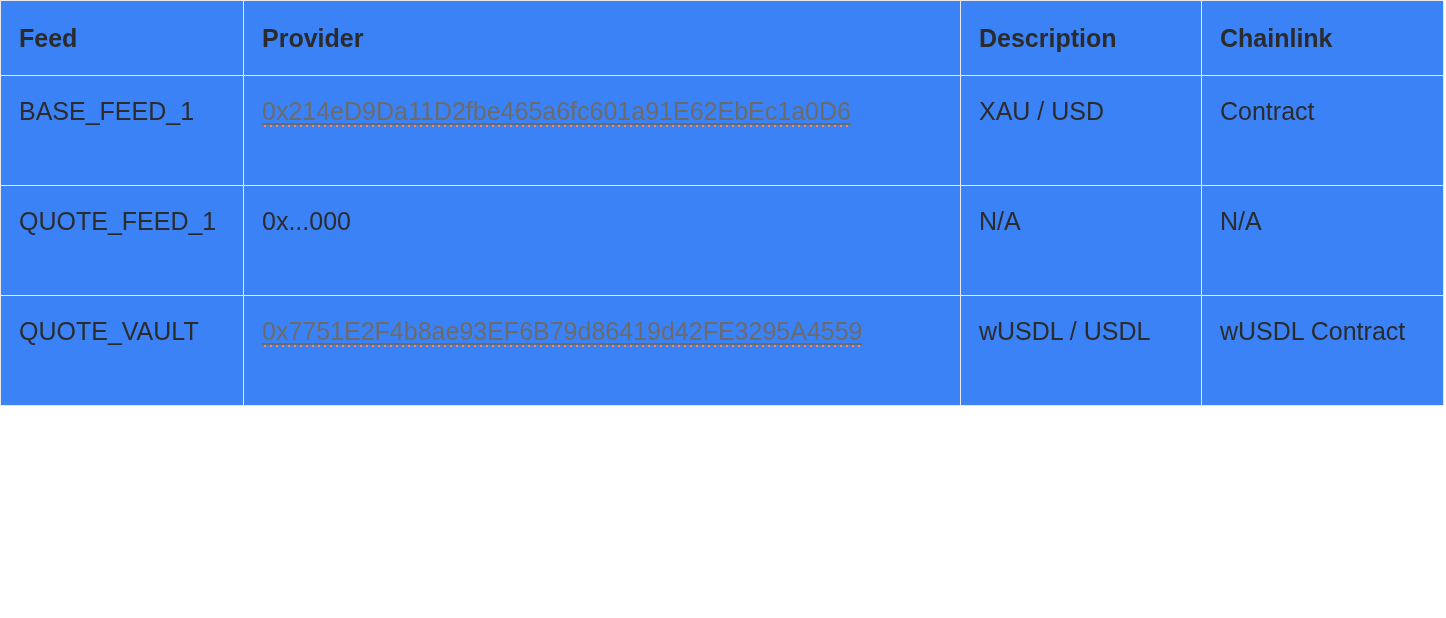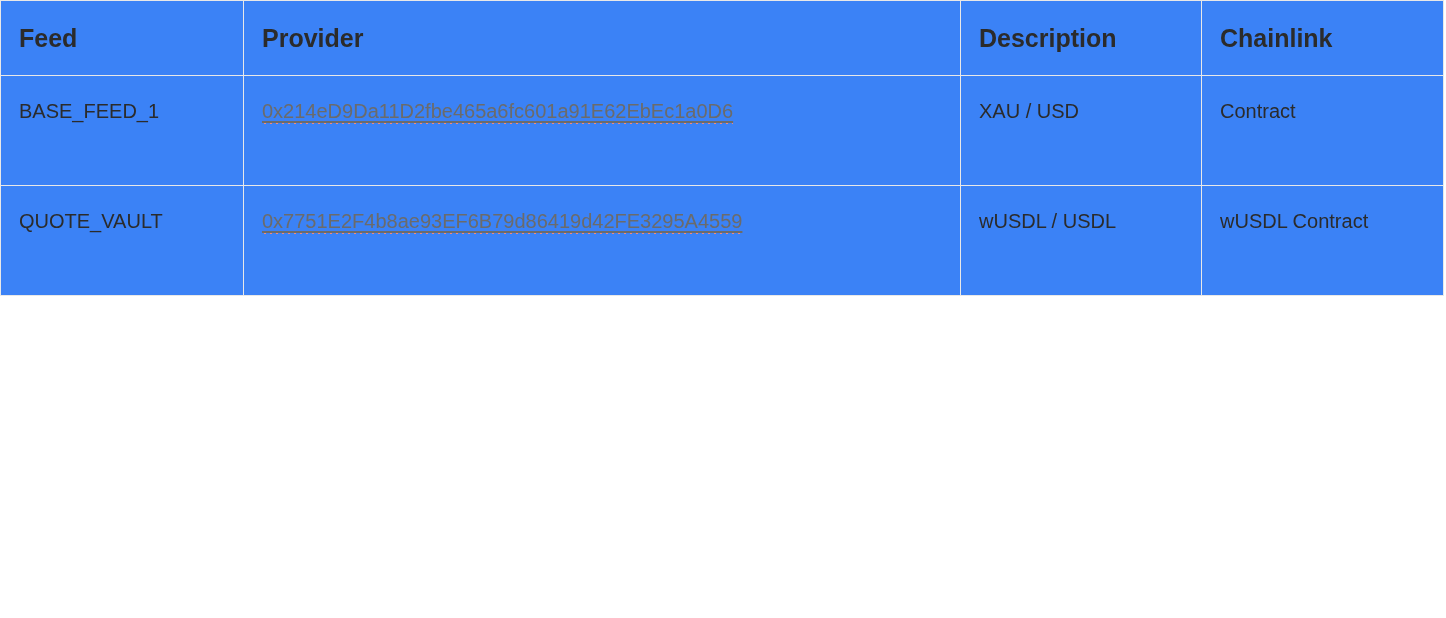--- a/index.html
+++ b/index.html
@@ -42,21 +42,21 @@
     font-size: 25px;
     font-weight: bold;
     color: #2b2b2b;
     line-height: 74px;
     padding-top: 0;
     padding-bottom: 0;
     white-space: nowrap;
   }
 
   table.feed-table tbody td {
-    font-size: 20px;
+    font-size: 25px;
     font-weight: normal;
     color: #2b2b2b;
     line-height: 40px;
     padding-top: 15px;
     padding-bottom: 15px;
     word-break: break-all;
     overflow-wrap: anywhere;
   }
 
   table.feed-table tbody tr.row-short td { height: 70px; }
@@ -104,19 +104,25 @@
     </tr>
   </thead>
   <tbody id="table-body">
       <tr class="row-tall">
         <td>BASE_FEED_1</td>
         <td><span class="addr-link addr-spell">0x214eD9Da11D2fbe465a6fc601a91E62EbEc1a0D6</span></td>
         <td>XAU / USD</td>
         <td>Contract</td>
       </tr>
       <tr class="row-tall">
+        <td>QUOTE_FEED_1</td>
+        <td><span class="addr-plain">0x...000</span></td>
+        <td>N/A</td>
+        <td>N/A</td>
+      </tr>
+      <tr class="row-tall">
         <td>QUOTE_VAULT</td>
         <td><span class="addr-link addr-spell">0x7751E2F4b8ae93EF6B79d86419d42FE3295A4559</span></td>
         <td>wUSDL / USDL</td>
         <td>wUSDL Contract</td>
       </tr>
     </tbody>
 </table>
 
 </body></html>

